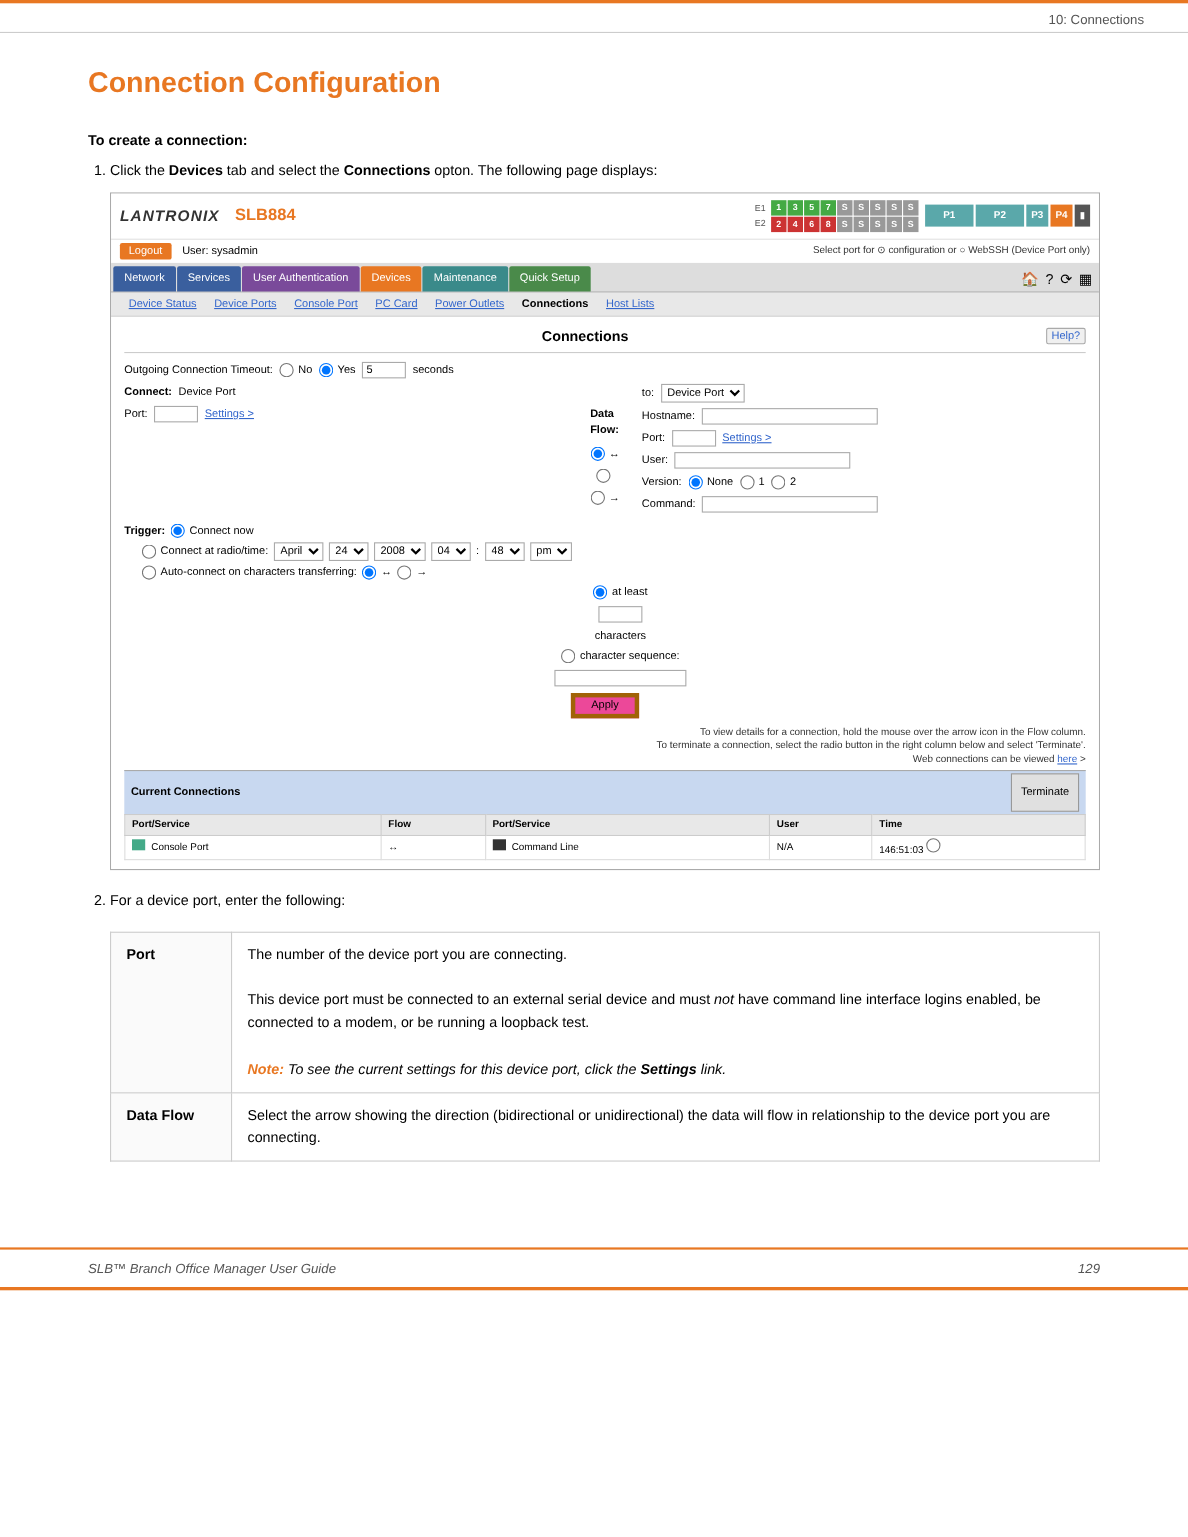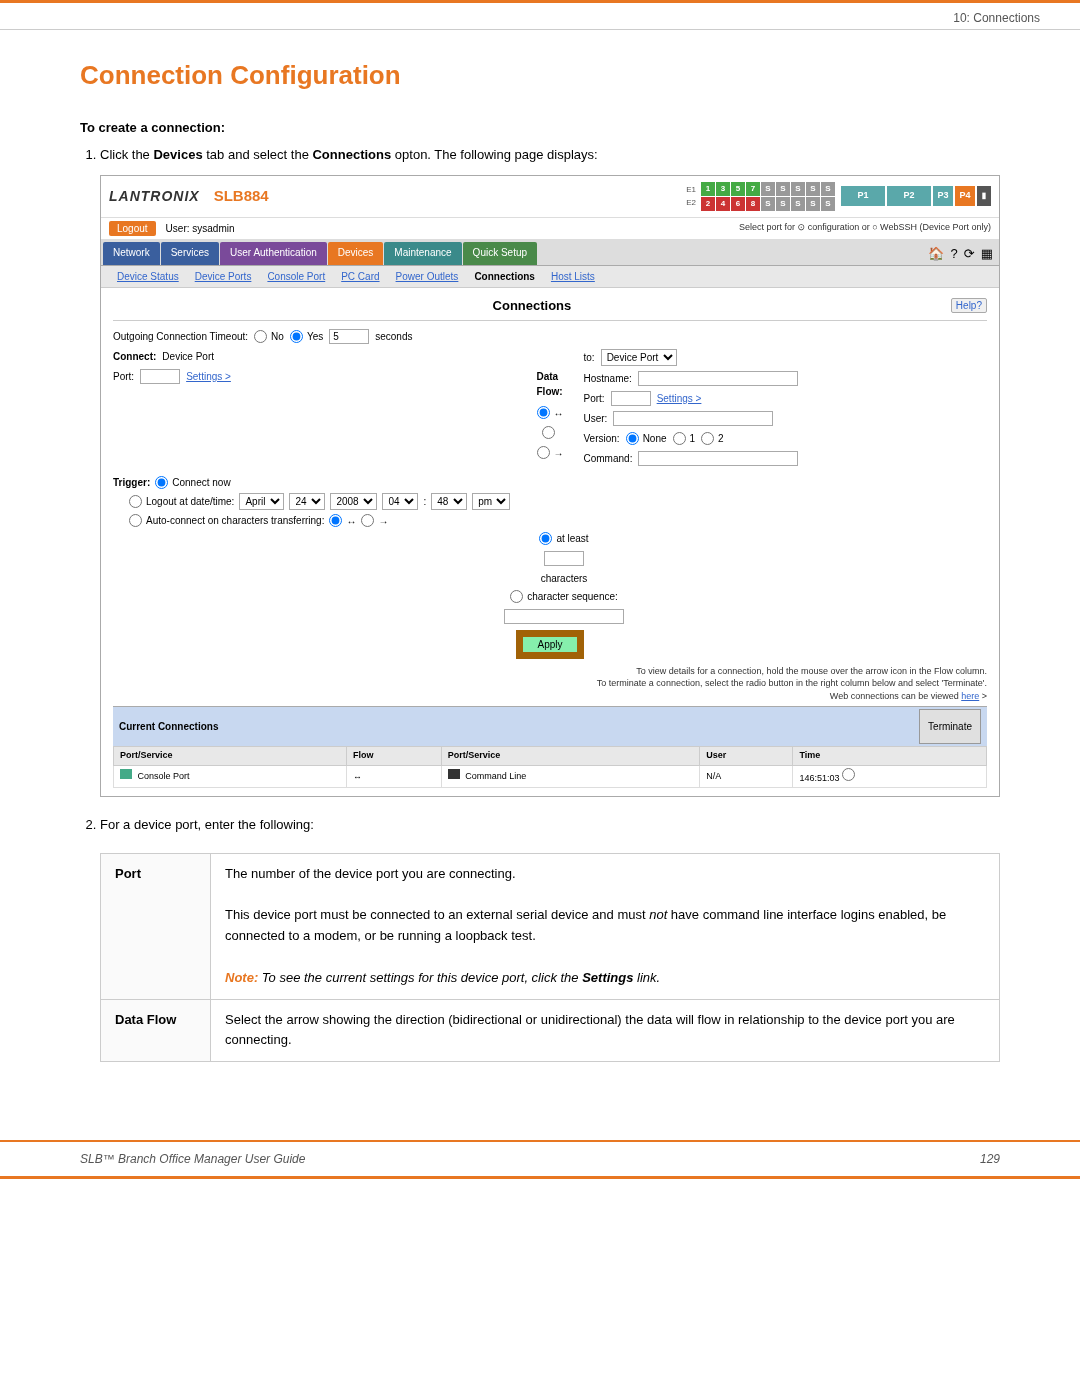--- a/index.html
+++ b/index.html
@@ -250,22 +250,22 @@
 
     .two-col-form {
       display: flex;
       gap: 20px;
       font-size: 10px;
     }
     .left-col { flex: 1; }
     .right-col { flex: 1; }
 
     .apply-btn {
-      background: #86efac;
-      border: 7px solid #a16207;
+      background: #ec4899;
+      border: 4px solid #a16207;
       padding: 2px 14px;
       font-size: 10px;
       cursor: pointer;
       margin: 6px auto;
       display: block;
     }
 
     .info-text {
       font-size: 9px;
       color: #333;
@@ -578,21 +578,21 @@
             <div class="trigger-row">
               <span class="form-label">Trigger:</span>
               <label class="radio-group">
                 <input type="radio" name="trigger" checked="" style="">
                 <span>Connect now</span>
               </label>
             </div>
             <div class="trigger-row indent">
               <label class="radio-group">
                 <input type="radio" name="trigger" style="">
-                <span>Logout at date/time:</span>
+                <span>Connect at radio/time:</span>
               </label>
               <select class="select-dropdown">
                 <option>April</option>
               </select>
               <select class="select-dropdown">
                 <option>24</option>
               </select>
               <select class="select-dropdown">
                 <option>2008</option>
               </select>

